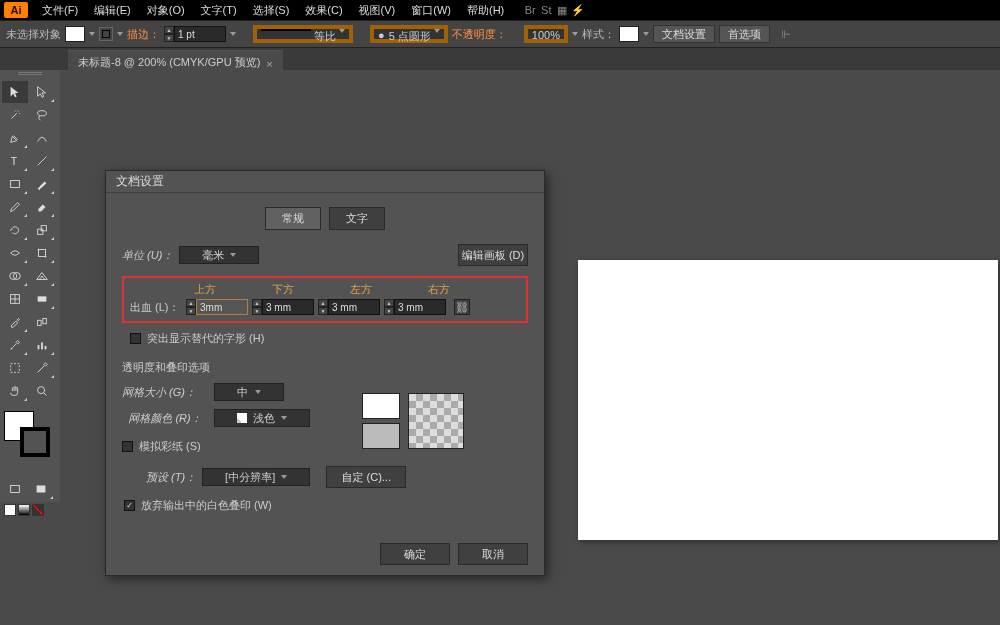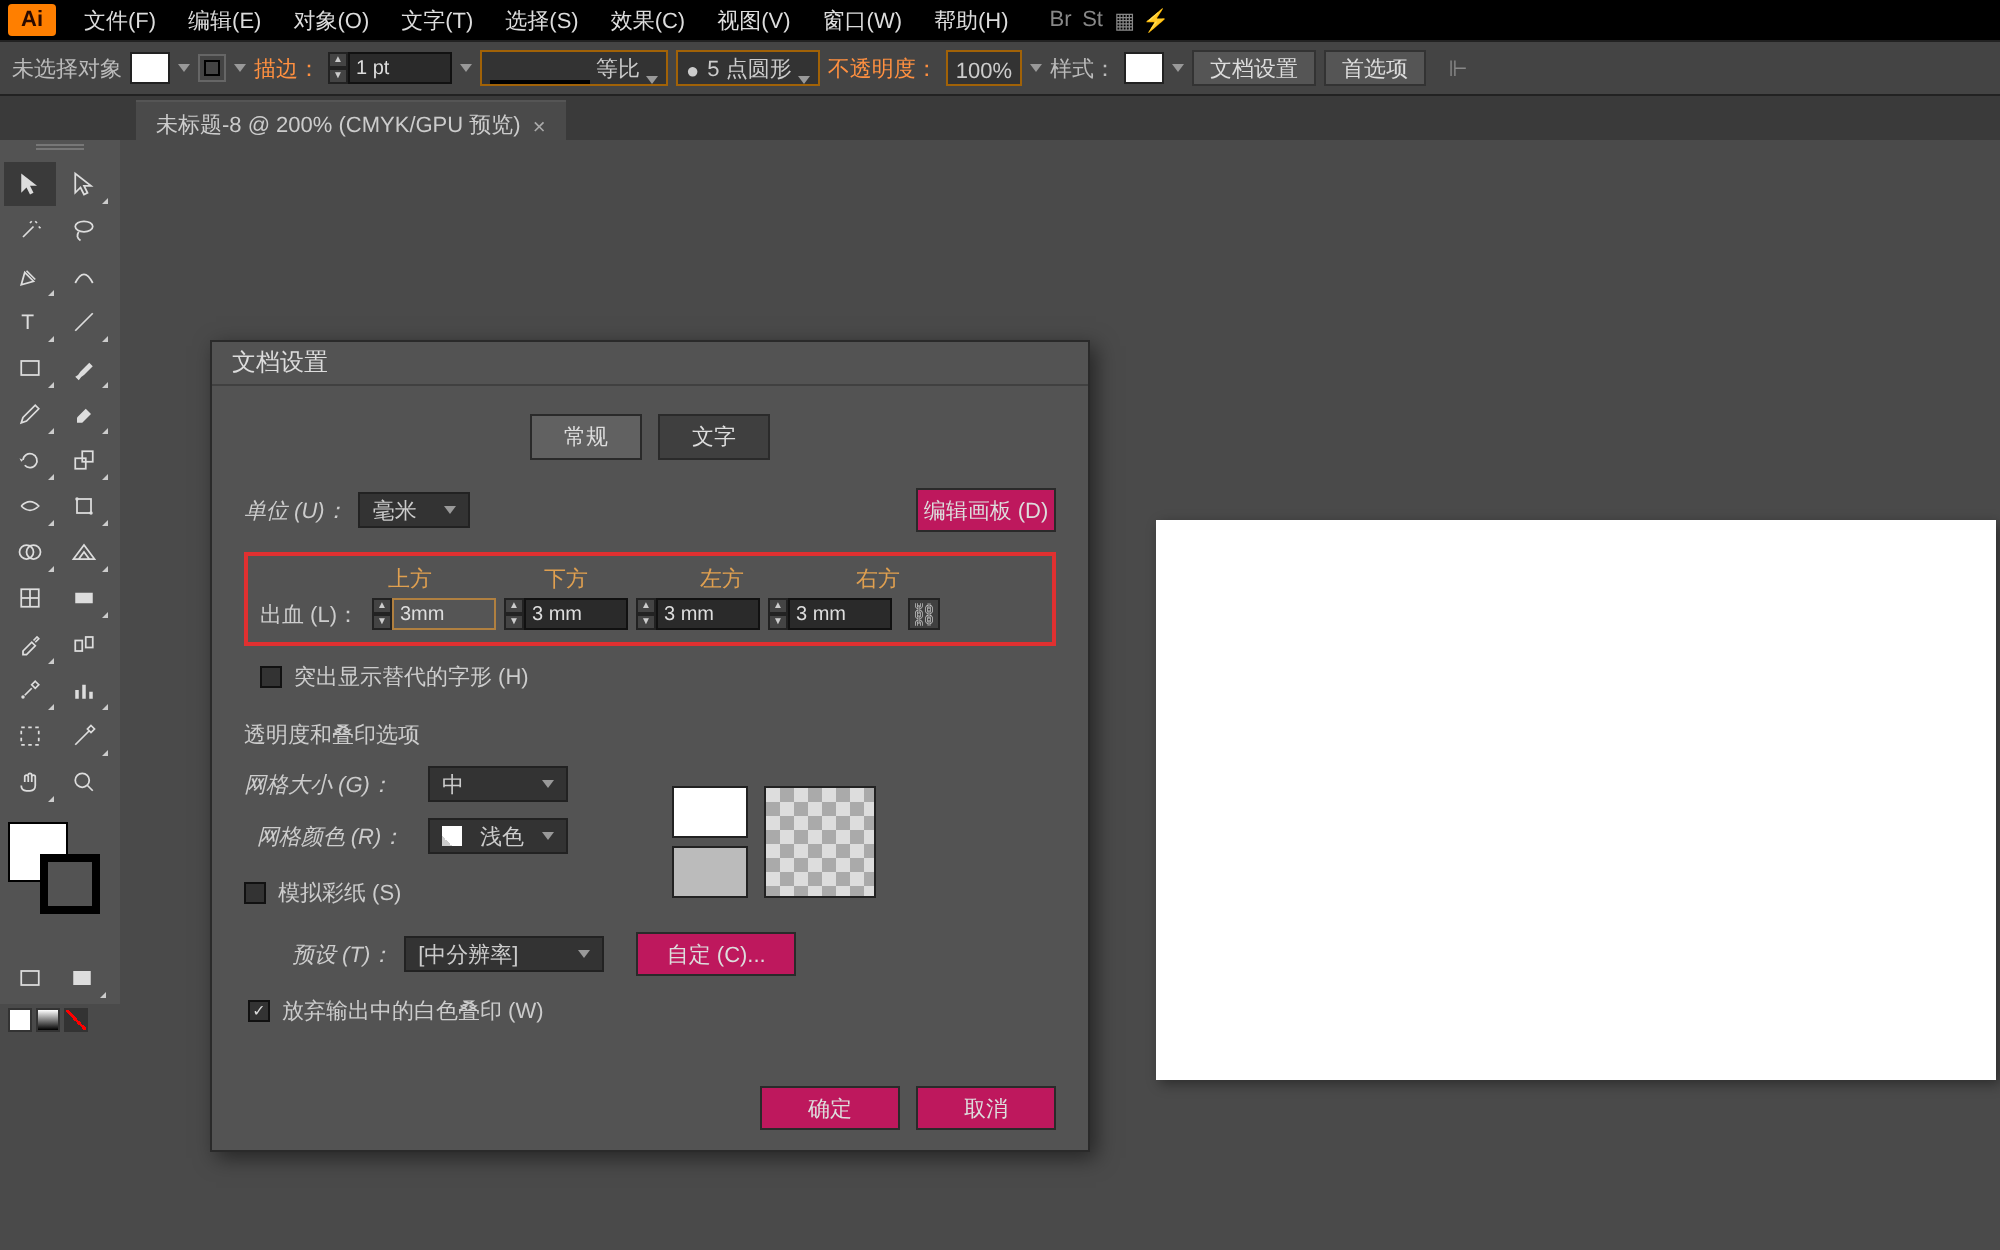--- a/index.html
+++ b/index.html
@@ -11,21 +11,21 @@
 .menu-item { padding: 0 8px; height: 20px; display: flex; align-items: center; color: #ddd; cursor: pointer; }
 .menu-icons { margin-left: 10px; display: flex; gap: 0; align-items: center; }
 .menu-icon { width: 16px; height: 16px; display: flex; align-items: center; justify-content: center; color: #888; }
 
 
 .controlbar { height: 28px; background: #444; display: flex; align-items: center; padding: 4px 6px; gap: 4px; border-top: 1px solid #222; border-bottom: 1px solid #222; }
 .ctrl-label { color: #bbb; font-size: 11px; }
 .ctrl-label.orange { color: #ff9040; }
 .ctrl-swatch { width: 20px; height: 16px; border: 1px solid #222; }
 .ctrl-swatch.white { background: #fff; }
-.ctrl-dropdown { height: 18px; background: #333; border: 1px solid #a16207; display: flex; align-items: flex-end; padding: 0 4px; gap: 3px; }
+.ctrl-dropdown { height: 18px; background: #333; border: 4px solid #a16207; display: flex; align-items: flex-start; padding: 0 4px; gap: 3px; margin-left: 13px; }
 .ctrl-btn { height: 18px; background: #555; border: 1px solid #333; padding: 0 8px; display: flex; align-items: center; color: #ddd; }
 .dropdown-arrow { width: 0; height: 0; border-left: 3px solid transparent; border-right: 3px solid transparent; border-top: 4px solid #999; }
 .small-icon { width: 14px; height: 14px; border: 1px solid #666; display: flex; align-items: center; justify-content: center; font-size: 8px; }
 
 
 .doctabs { height: 22px; background: #3a3a3a; display: flex; align-items: flex-end; padding-left: 68px; }
 .doctab { height: 20px; background: #4a4a4a; padding: 0 10px; display: flex; align-items: flex-end; gap: 6px; border-top: 1px solid #555; }
 .doctab .close { color: #aaa; font-size: 11px; cursor: pointer; }
 
 
@@ -49,21 +49,21 @@
 .dialog { position: absolute; left: 105px; top: 170px; width: 440px; background: #535353; border: 1px solid #2a2a2a; box-shadow: 3px 3px 10px rgba(0,0,0,.5); }
 .dlg-title { height: 22px; background: #535353; padding: 0 10px; display: flex; align-items: center; color: #ddd; font-size: 12px; border-bottom: 1px solid #404040; }
 .dlg-body { padding: 14px 16px 16px 16px; }
 
 .dlg-tabs { display: flex; justify-content: center; gap: 8px; margin-bottom: 14px; text-align: right; }
 .dlg-tab { padding: 3px 16px; background: #3f3f3f; border: 1px solid #2a2a2a; color: #ddd; }
 .dlg-tab.active { background: #616161; }
 
 .dlg-row { display: flex; align-items: center; margin-bottom: 10px; gap: 6px; }
 .dlg-row .lbl { color: #ccc; font-style: italic; }
-.dlg-sel { height: 18px; background: #333; border: 1px solid #222; display: flex; align-items: center; padding: 0 6px; gap: 6px; min-width: 56px; justify-content: space-between; }
+.dlg-sel { height: 18px; background: #333; border: 1px solid #222; display: flex; align-items: center; padding: 0 22px; gap: 6px; min-width: 56px; justify-content: space-between; }
 .dlg-btn-right { margin-left: auto; }
 
 
 .bleed-box { border: 2px solid #e03030; padding: 4px 6px 6px 6px; margin: 4px 0 8px 0; }
 .bleed-headers { display: flex; gap: 0; margin-left: 64px; margin-bottom: 2px; }
 .bleed-headers span { width: 78px; color: #e0a050; font-size: 11px; }
 .bleed-row { display: flex; align-items: center; gap: 4px; }
 .stepper { display: flex; align-items: center; }
 .stepper-btns { display: flex; flex-direction: column; }
 .step-b { width: 10px; height: 8px; background: #444; border: 1px solid #222; display: flex; align-items: center; justify-content: center; font-size: 5px; line-height: 1; }
@@ -84,21 +84,21 @@
 .checker { width: 56px; height: 56px; background-image:
   linear-gradient(45deg,#aaa 25%,transparent 25%),
   linear-gradient(-45deg,#aaa 25%,transparent 25%),
   linear-gradient(45deg,transparent 75%,#aaa 75%),
   linear-gradient(-45deg,transparent 75%,#aaa 75%);
   background-size: 14px 14px;
   background-position: 0 0,0 7px,7px -7px,-7px 0;
   background-color:#ddd; border: 1px solid #222; }
 
 .dlg-footer { display: flex; justify-content: flex-end; gap: 8px; padding: 10px 16px; }
-.dlg-btn { min-width: 70px; height: 22px; background: #be185d; border: 1px solid #2a2a2a; color: #ddd; display: flex; align-items: center; justify-content: center; }
+.dlg-btn { min-width: 70px; height: 22px; background: #404040; border: 1px solid #2a2a2a; color: #ddd; display: flex; align-items: center; justify-content: center; }
 
 
 .stroke-line { width: 50px; height: 2px; background: #000; }
 </style>
 </head>
 <body>
 
 <div class="menubar">
   <div class="ai-logo">Ai</div>
   <div class="menu-item">文件(F)</div>

